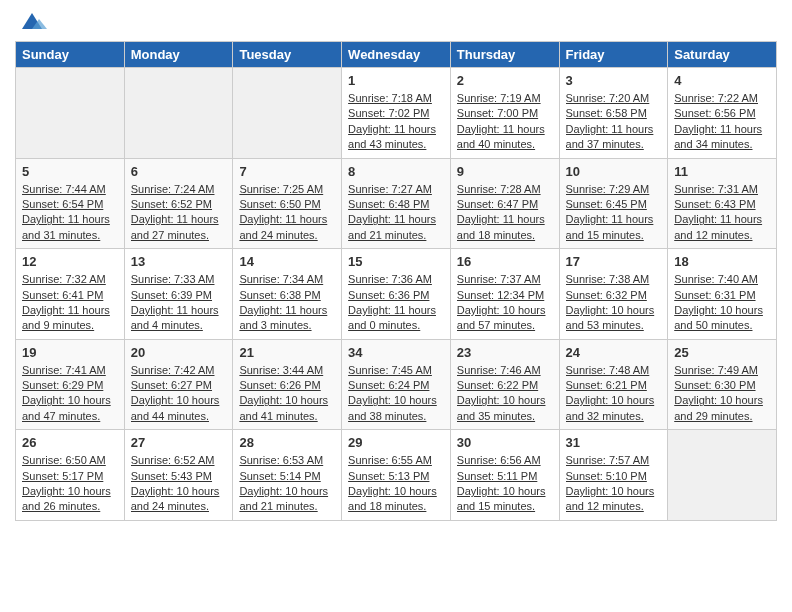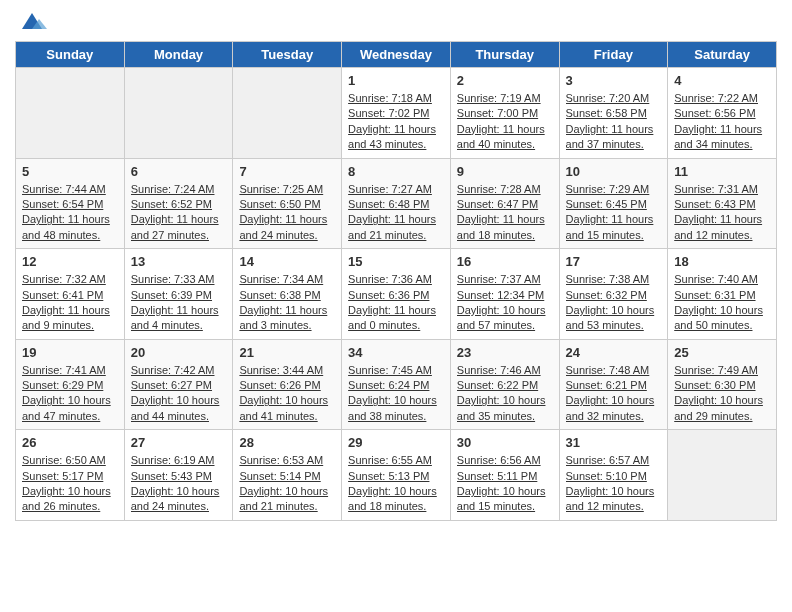--- a/index.html
+++ b/index.html
@@ -8,21 +8,21 @@
     .header { display: flex; justify-content: space-between; align-items: flex-start; margin-bottom: 10px; }
     .logo { display: flex; align-items: center; }
     .logo-text { font-size: 18px; font-weight: bold; }
     .logo-text .general { color: #333; }
     .logo-text .blue { color: #2566b0; }
     .logo-icon { width: 30px; height: 20px; margin-left: 2px; }
     .title-section { text-align: right; }
     .month-title { font-size: 32px; font-weight: bold; color: #333; }
     .location { font-size: 14px; color: #555; }
     table { width: 100%; border-collapse: collapse; table-layout: fixed; }
-    th { background-color: #2566b0; color: white; text-align: center; padding: 5px 6px; font-size: 13px; font-weight: bold; border: 1px solid #ccc; }
+    th { background-color: #2566b0; color: white; text-align: left; padding: 5px 6px; font-size: 13px; font-weight: bold; border: 1px solid #ccc; }
     td { border: 1px solid #ccc; padding: 5px 6px; vertical-align: top; font-size: 11px; color: #333; background: #fff; min-height: 80px; }
     td.other-month { background: #f0f0f0; }
     .day-num { font-size: 13px; font-weight: bold; margin-bottom: 3px; }
     .day-info { line-height: 1.4; text-decoration: underline; }
     .day-info div { white-space: nowrap; overflow: hidden; text-overflow: ellipsis; }
     tr:nth-child(even) td { background: #f9f9f9; }
     .week-row td { height: 90px; }
   </style>
 </head>
 <body>
@@ -99,21 +99,21 @@
             </div>
           </td>
         </tr>
         <tr class="week-row">
           <td>
             <div class="day-num">5</div>
             <div class="day-info">
               <div>Sunrise: 7:44 AM</div>
               <div>Sunset: 6:54 PM</div>
               <div>Daylight: 11 hours</div>
-              <div>and 48 minutes.</div>
+              <div>and 31 minutes.</div>
             </div>
           </td>
           <td>
             <div class="day-num">6</div>
             <div class="day-info">
               <div>Sunrise: 7:24 AM</div>
               <div>Sunset: 6:52 PM</div>
               <div>Daylight: 11 hours</div>
               <div>and 27 minutes.</div>
             </div>
@@ -300,21 +300,21 @@
             <div class="day-info">
               <div>Sunrise: 6:50 AM</div>
               <div>Sunset: 5:17 PM</div>
               <div>Daylight: 10 hours</div>
               <div>and 26 minutes.</div>
             </div>
           </td>
           <td>
             <div class="day-num">27</div>
             <div class="day-info">
-              <div>Sunrise: 6:19 AM</div>
+              <div>Sunrise: 6:52 AM</div>
               <div>Sunset: 5:43 PM</div>
               <div>Daylight: 10 hours</div>
               <div>and 24 minutes.</div>
             </div>
           </td>
           <td>
             <div class="day-num">28</div>
             <div class="day-info">
               <div>Sunrise: 6:53 AM</div>
               <div>Sunset: 5:14 PM</div>
@@ -336,21 +336,21 @@
             <div class="day-info">
               <div>Sunrise: 6:56 AM</div>
               <div>Sunset: 5:11 PM</div>
               <div>Daylight: 10 hours</div>
               <div>and 15 minutes.</div>
             </div>
           </td>
           <td>
             <div class="day-num">31</div>
             <div class="day-info">
-              <div>Sunrise: 6:57 AM</div>
+              <div>Sunrise: 7:57 AM</div>
               <div>Sunset: 5:10 PM</div>
               <div>Daylight: 10 hours</div>
               <div>and 12 minutes.</div>
             </div>
           </td>
           <td class="other-month"></td>
         </tr>
       </tbody>
   </table>
 </div>

